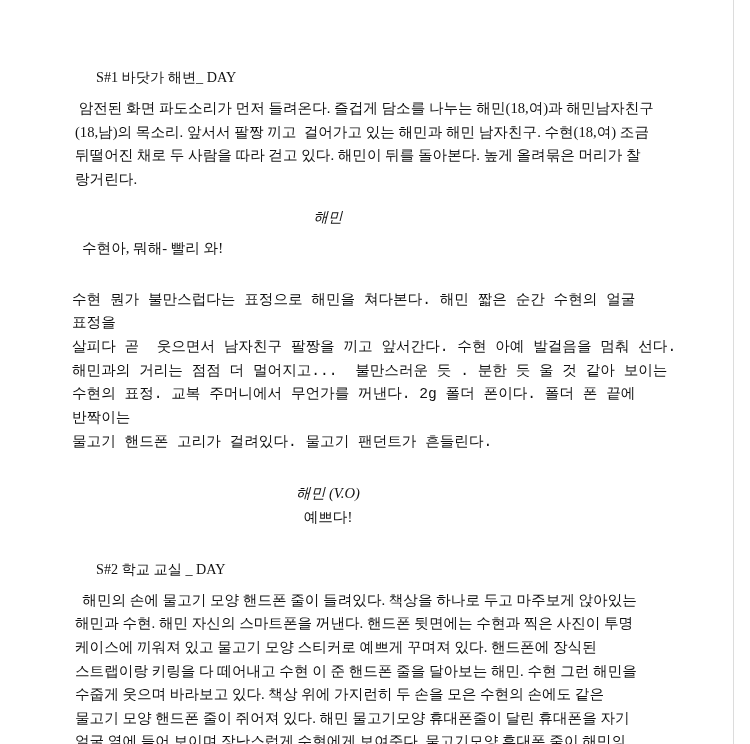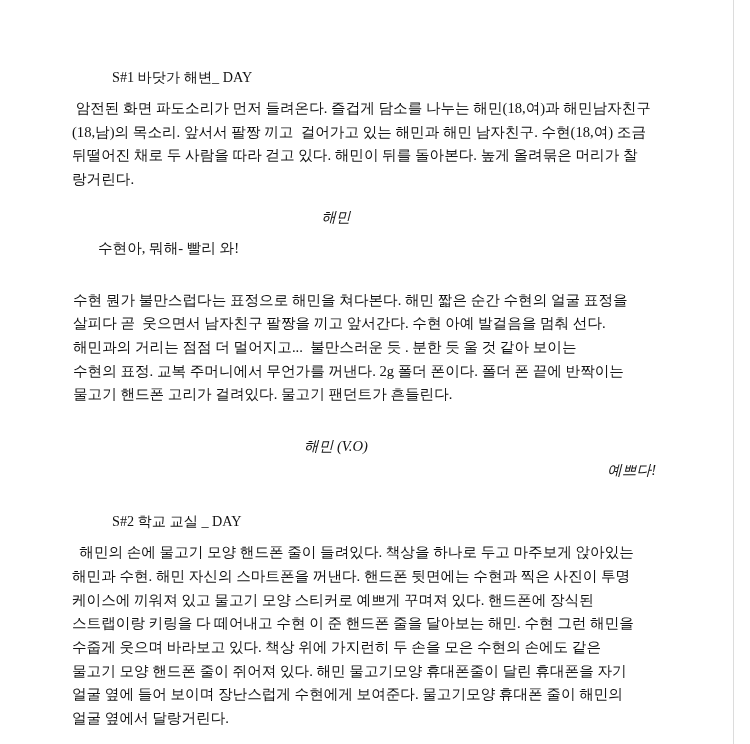--- a/index.html
+++ b/index.html
@@ -37,45 +37,44 @@
     top: 0;
     width: 734px;
     padding: 0 18px 0 0;
     box-sizing: border-box;
   }
   .block {
     font-size: 14.6px;
     line-height: 1.62;
     white-space: pre-wrap;
     word-break: keep-all;
-    margin-left: 16px;
   }
   .scene-heading {
     font-size: 14.2px;
     padding-left: 96px;
     margin-top: 0;
   }
   .action {
-    padding-left: 56px;
+    padding-left: 75px;
     padding-right: 24px;
     text-indent: 0;
   }
   .action-narrow {
-    padding-left: 57px;
+    padding-left: 72px;
     padding-right: 36px;
+    font-family: Liberation Mono, monospace;
   }
   .character {
     text-align: center;
     padding-right: 60px;
     font-style: italic;
   }
   .dialogue {
-    text-align: right;
+    text-align: center;
     padding-right: 60px;
-    font-style: italic;
   }
   .dialogue-left {
     padding-left: 82px;
   }
   .sp-1 { height: 14px; }
   .sp-2 { height: 20px; }
   .sp-3 { height: 26px; }
   .sp-small { height: 8px; }
 </style>
 </head>

